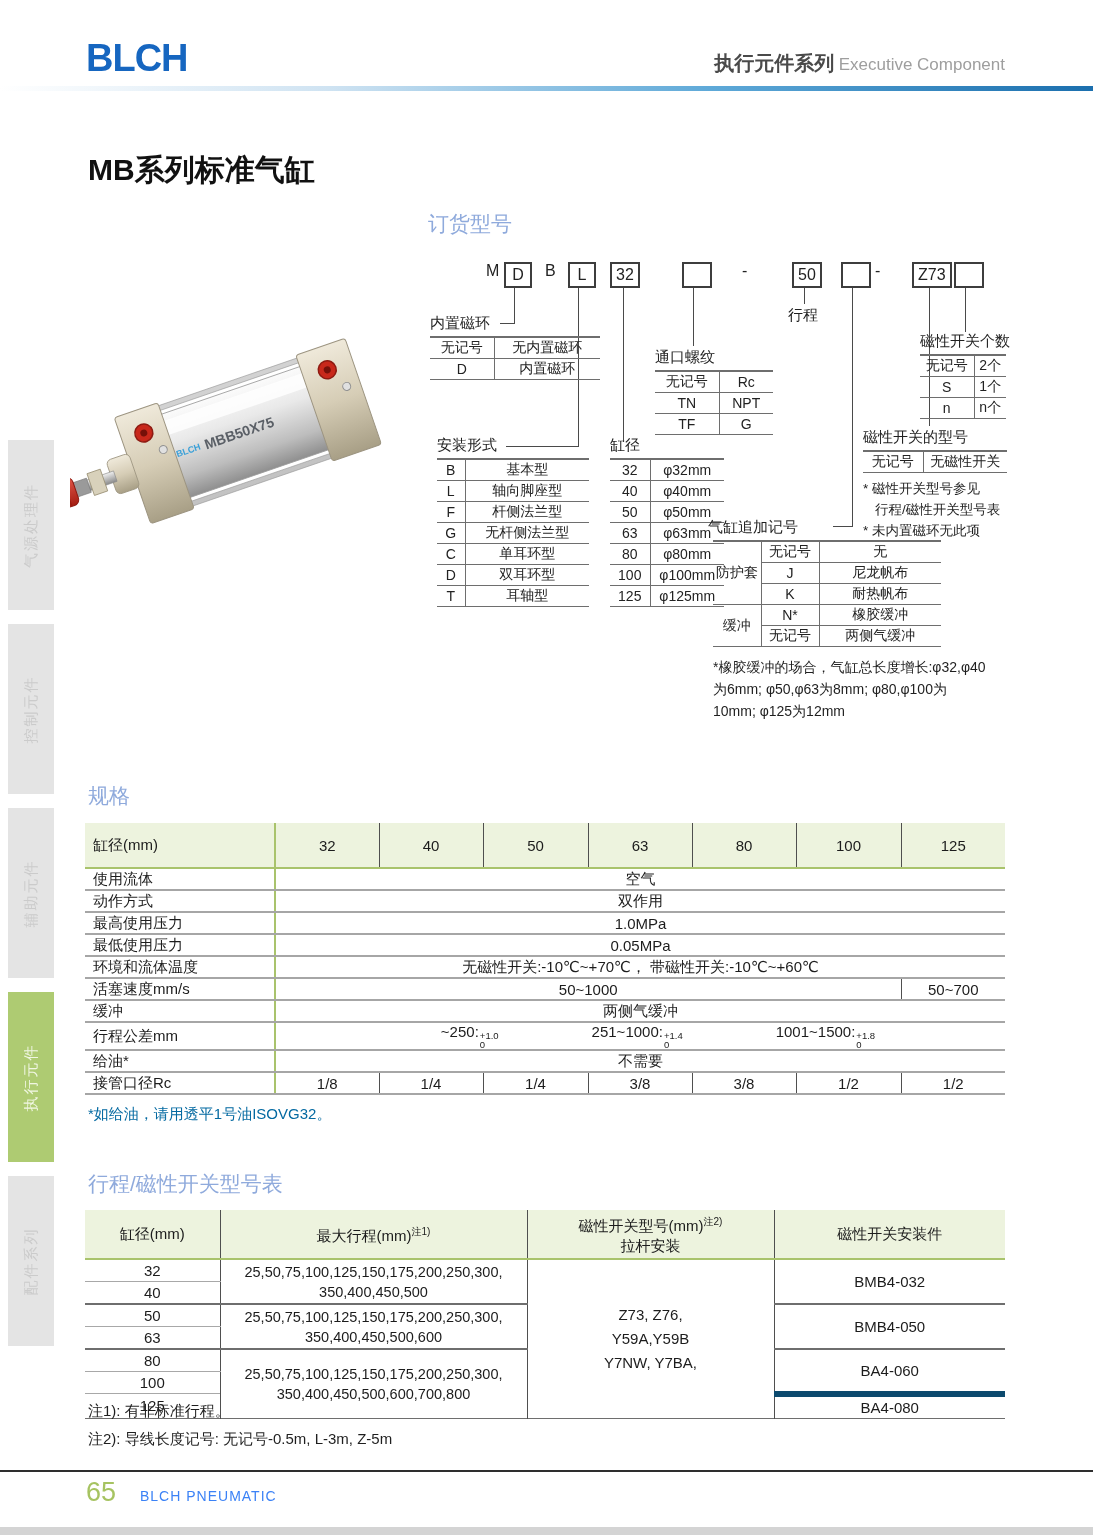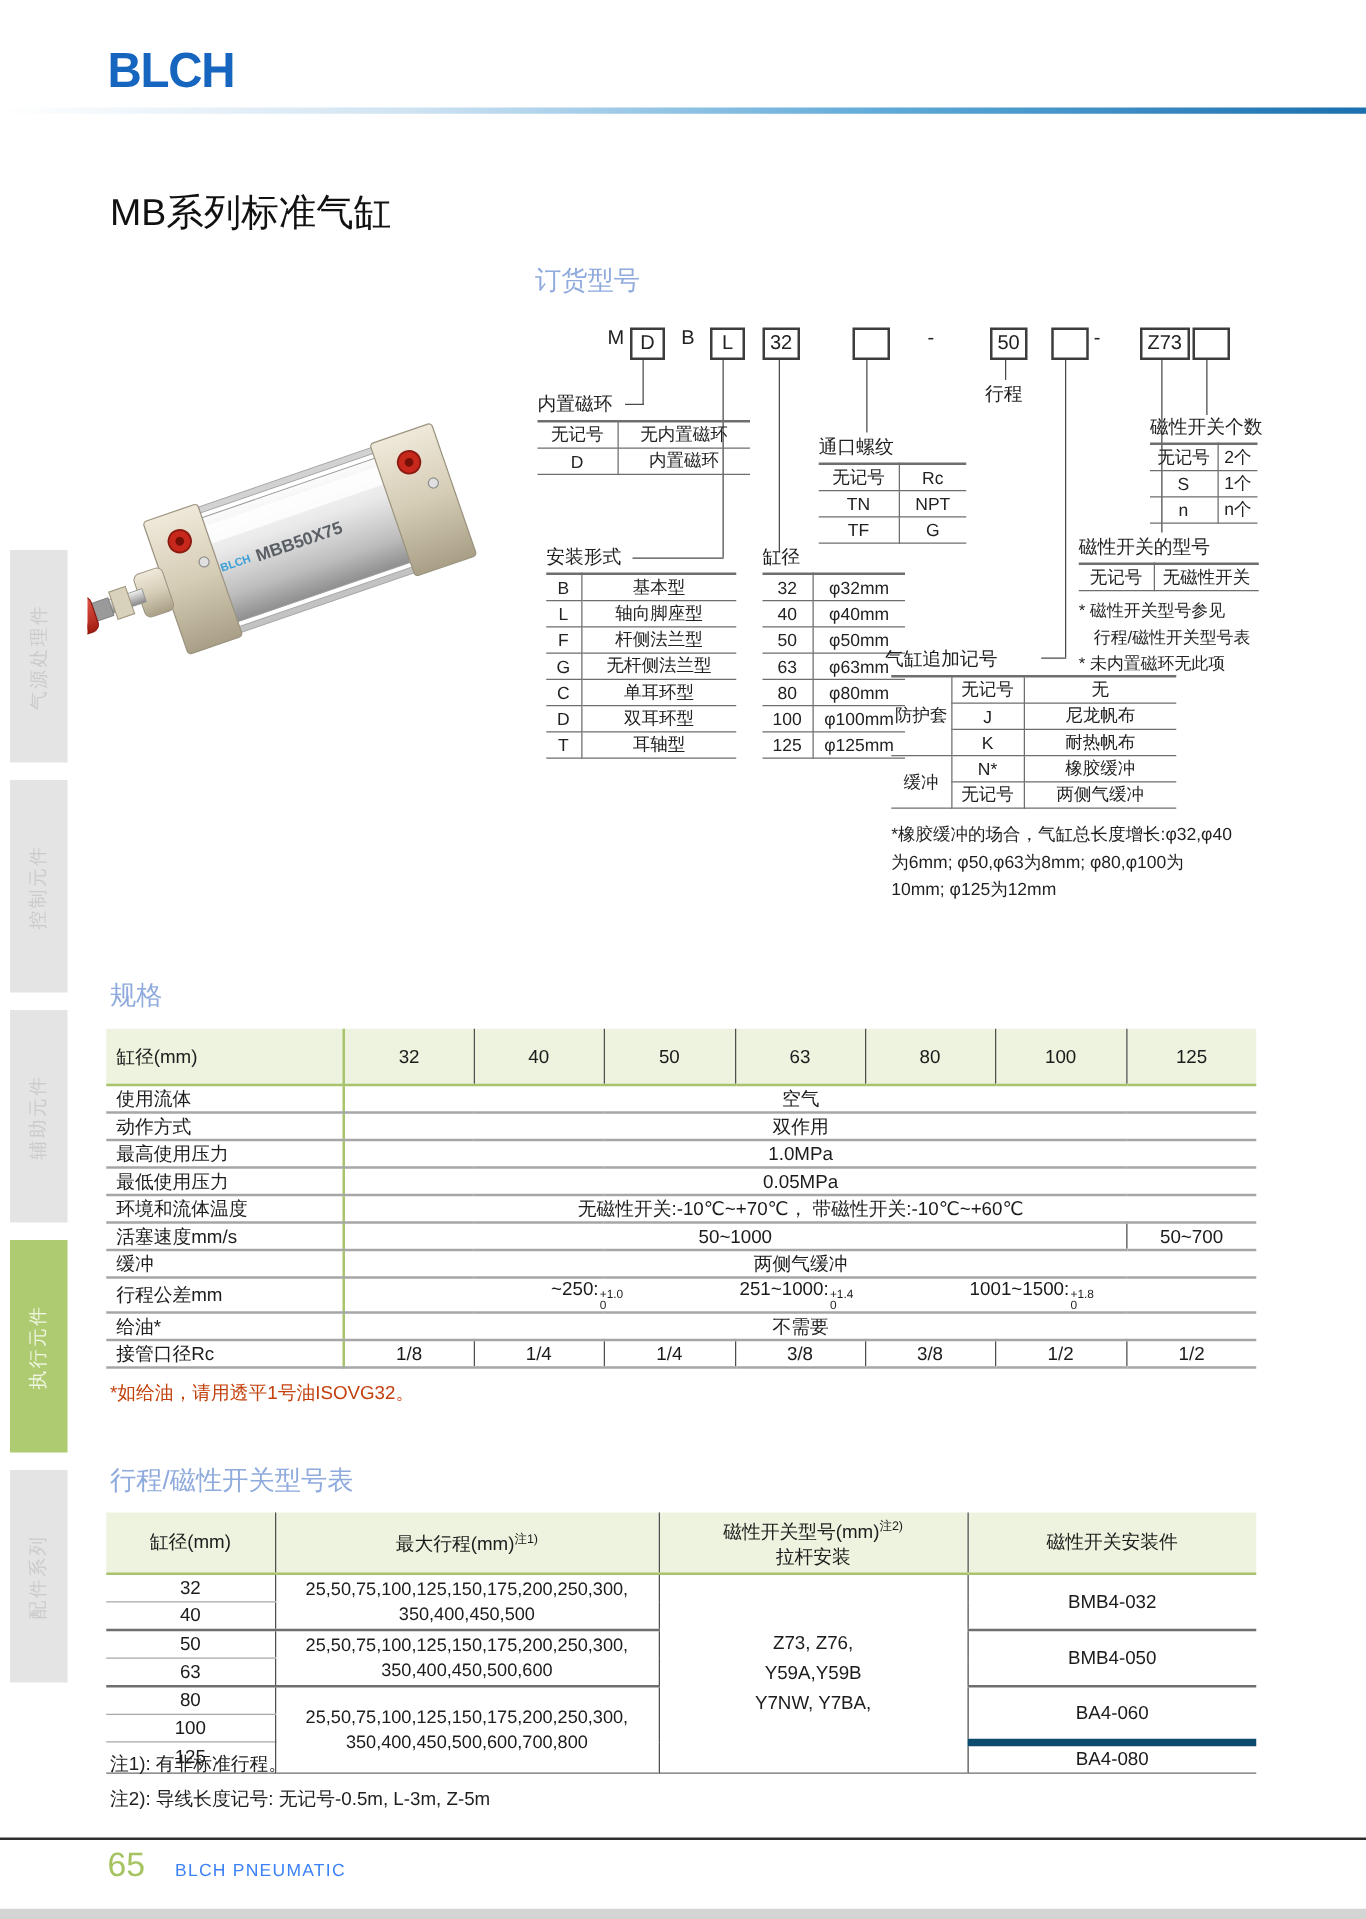--- a/index.html
+++ b/index.html
@@ -18,21 +18,21 @@
   .hdr-bar{left:0;top:86px;width:1093px;height:5px;
     background:linear-gradient(to right,#ffffff 0%,#cfe3f2 30%,#5ea9d8 65%,#1b6fae 100%);}
 
   
   .side-tab{left:8px;width:46px;height:170px;background:#e4e4e4;display:flex;align-items:center;justify-content:center;}
   .side-tab.active{background:#aecb72;}
   .side-tab-label{transform:rotate(-90deg);white-space:nowrap;font-size:15px;color:#cbcbcb;letter-spacing:2px;}
   .side-tab.active .side-tab-label{color:#f0f6e2;}
 
   
-  .page-title{left:88px;top:150px;font-size:30px;font-weight:400;color:#111;}
+  .page-title{left:88px;top:150px;font-size:30px;font-weight:700;color:#111;}
   .section-title{font-size:21px;color:#8faadc;}
 
   
   .code-part{top:262px;font-size:16px;color:#222;}
   .code-box{border:2px solid #3d3d3d;height:22px;line-height:22px;min-width:16px;padding:0 4px;text-align:center;}
   .vline{position:absolute;width:1px;background:#4a4a4a;}
   .hline{position:absolute;height:1px;background:#4a4a4a;}
   .olabel{font-size:15px;color:#1f1f1f;white-space:nowrap;}
   .ctable{border-collapse:collapse;border-top:2px solid #6e6e6e;font-size:14px;color:#222;table-layout:fixed;}
   .ctable td{border-bottom:1px solid #6e6e6e;text-align:center;height:20px;padding:0 3px;white-space:nowrap;}
@@ -45,21 +45,21 @@
   .spec-table{border-collapse:collapse;table-layout:fixed;width:920px;font-size:15px;color:#1c1c1c;}
   .spec-table th{background:#edf3de;height:42px;font-weight:400;border-bottom:2px solid #a9c36c;text-align:center;}
   .spec-table th.lbl{text-align:left;padding-left:8px;border-right:2px solid #a9c36c;}
   .spec-table th.vsep{border-left:1px solid #4f4f4f;}
   .spec-table td{height:20px;border-bottom:2px solid #a6a6a6;text-align:center;padding:0;}
   .spec-table td.lbl{text-align:left;padding-left:8px;border-right:2px solid #a9c36c;margin-left:36px;}
   .spec-table td.vsep{border-left:1px solid #4f4f4f;}
   .tolwrap{display:flex;justify-content:center;gap:58px;align-items:center;}
   .tol{white-space:nowrap;margin-left:35px;}
   .stack{display:inline-flex;flex-direction:column;align-items:flex-start;font-size:9.5px;line-height:8.5px;vertical-align:-2px;margin-left:1px;}
-  .spec-foot{font-size:15px;color:#c2410c;}
+  .spec-foot{font-size:15px;color:#0369a1;}
 
   
   .stroke-table{border-collapse:collapse;table-layout:fixed;width:920px;font-size:15px;color:#1c1c1c;border-bottom:1px solid #6e6e6e;}
   .stroke-table th{background:#edf3de;font-weight:400;border-bottom:2px solid #a9c36c;text-align:center;height:46px;line-height:20px;}
   .stroke-table th.vsep{border-left:1px solid #4f4f4f;}
   .stroke-table td{text-align:center;height:21px;padding:0;}
   .stroke-table td.vsep{border-left:1px solid #4f4f4f;}
   .bline-thin{border-bottom:1px solid #a8a8a8;}
   .bline-thick{border-bottom:2px solid #6e6e6e;}
   .bline-mid{border-bottom:6px solid #0c4a6e;}
@@ -90,20 +90,24 @@
       <span class="side-tab-label">辅助元件</span>
     </div>
   <div class="abs side-tab active" style="top:992px">
       <span class="side-tab-label">执行元件</span>
     </div>
   <div class="abs side-tab" style="top:1176px">
       <span class="side-tab-label">配件系列</span>
     </div>
 
   <div class="abs logo">BLCH</div>
+  <div class="abs hdr-right">
+    <span class="hdr-cn">执行元件系列</span>
+    <span class="hdr-en">Executive Component</span>
+  </div>
   <div class="abs hdr-bar"></div>
 
   <div class="abs page-title">MB系列标准气缸</div>
 
   <div class="abs" style="left:70px;top:292px">
     <svg width="350" height="280" viewBox="0 0 350 280">
       <defs>
         <linearGradient id="tubeG" x1="0" y1="0" x2="0" y2="1">
           <stop offset="0" stop-color="#fbfbfb"></stop>
             <stop offset="0.35" stop-color="#e9e9e9"></stop>

